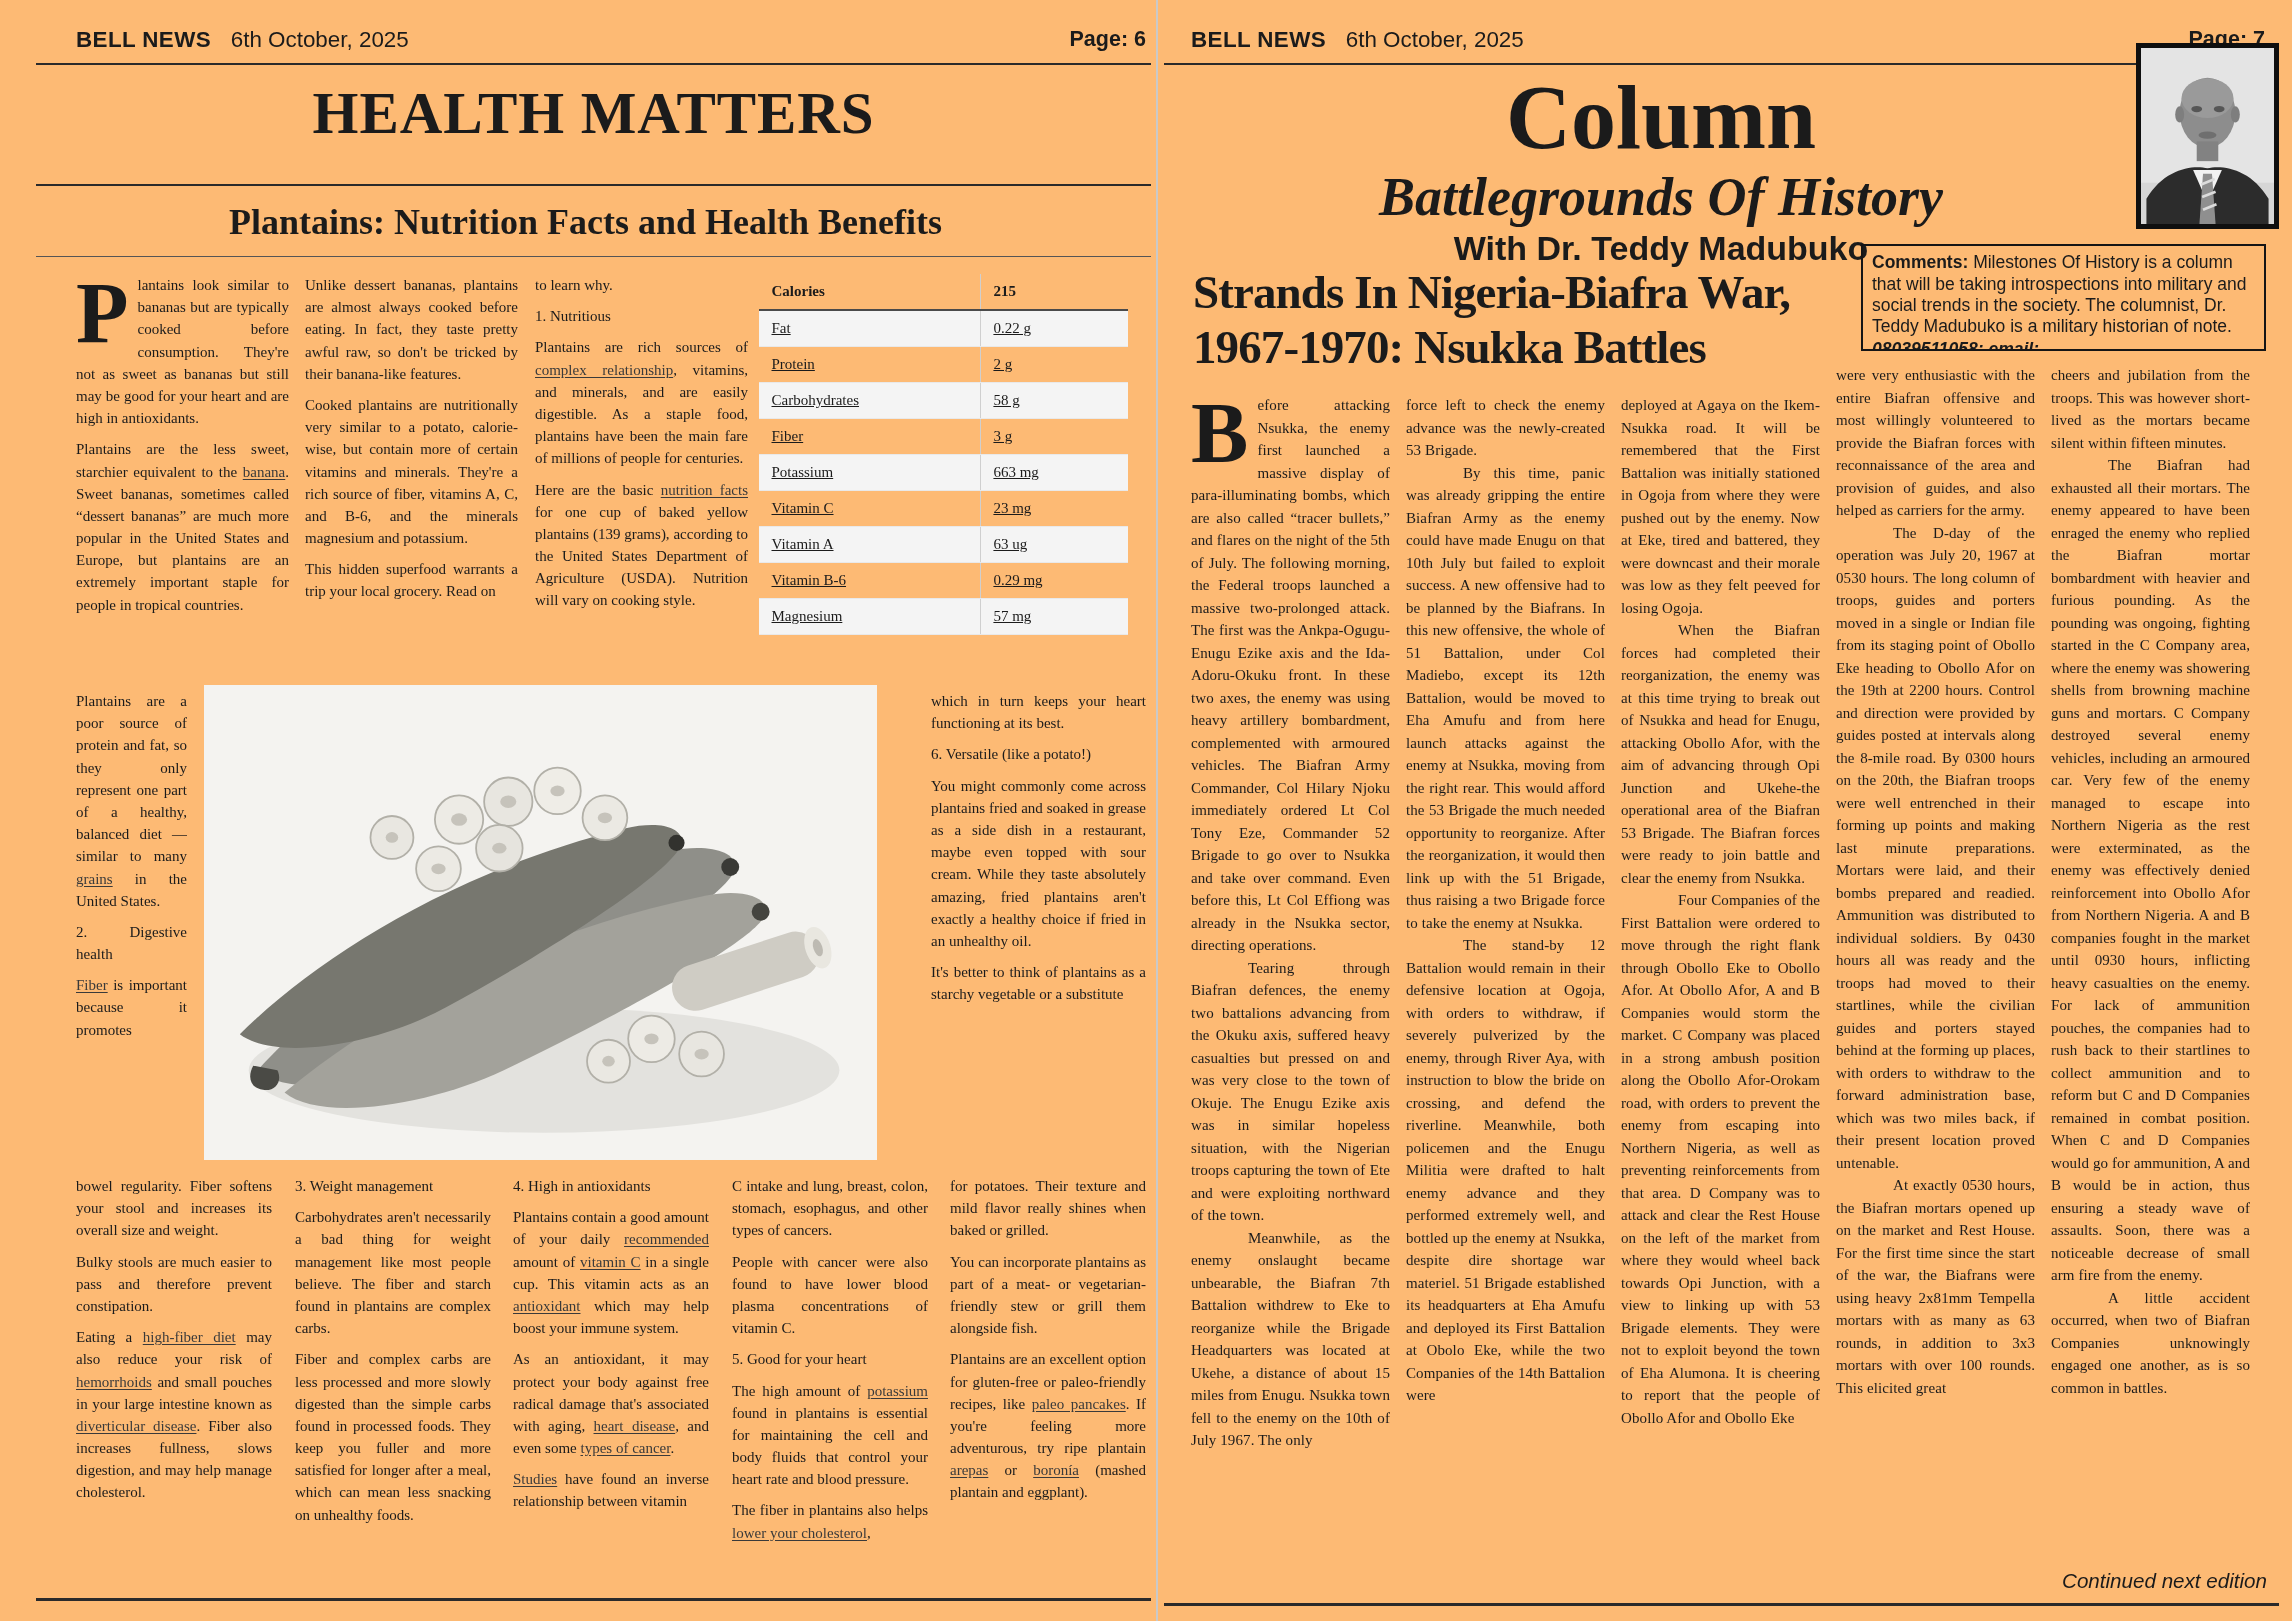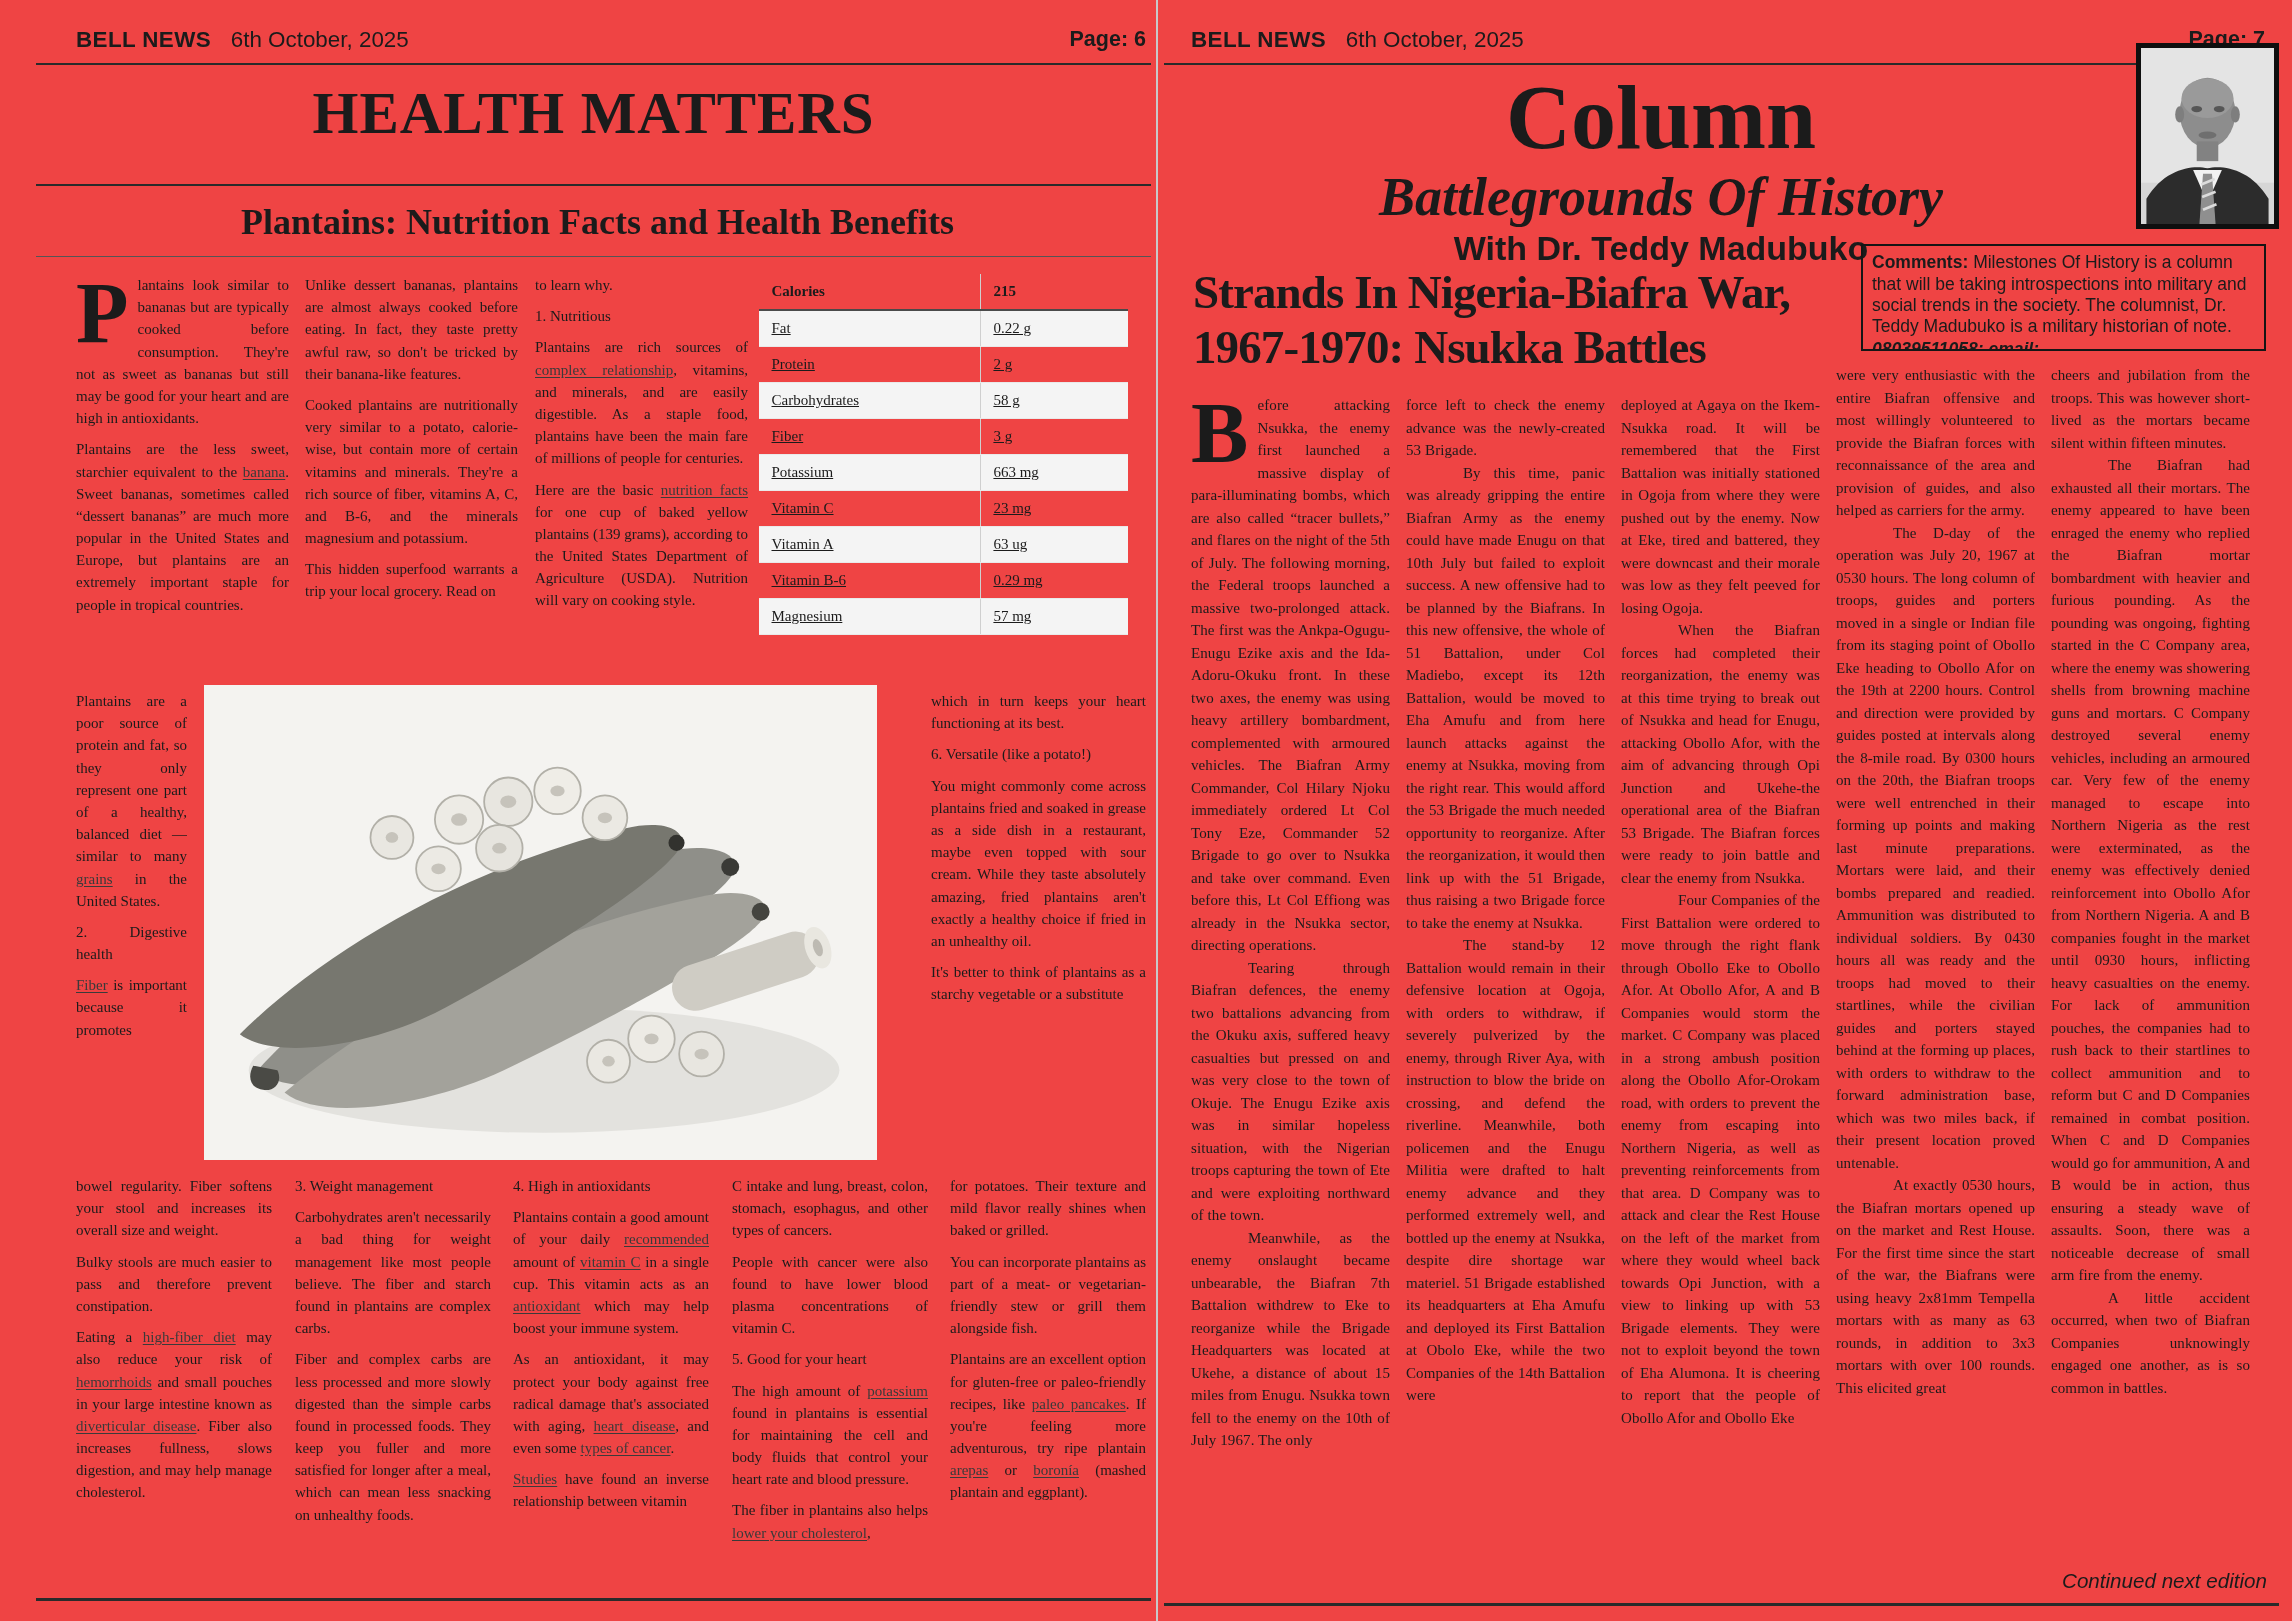--- a/index.html
+++ b/index.html
@@ -1,26 +1,26 @@
 <!DOCTYPE html>
 <html style="font-size:14.3px"><head>
 <meta charset="utf-8">
 <style>
   html,body{margin:0;padding:0;background:#e9e9e9;}
-  #canvas{position:relative;width:2293px;height:1621px;background:#ef4444;font-family:"Liberation Serif",serif;color:#1b1b1b;overflow:hidden;}
+  #canvas{position:relative;width:2293px;height:1621px;background:#fdba74;font-family:"Liberation Serif",serif;color:#1b1b1b;overflow:hidden;}
   .abs{position:absolute;}
   .rule{position:absolute;background:#2a2a2a;}
   
   .pg-head{position:absolute;top:27px;height:30px;font-family:"Liberation Sans",sans-serif;font-size:22.4px;display:flex;align-items:baseline;}
   .brand{font-weight:bold;letter-spacing:0.4px;}
   .hdate{margin-left:19.7px;}
   .hpage{position:absolute;top:27px;font-family:"Liberation Sans",sans-serif;font-size:21.5px;font-weight:bold;}
   
   .lp-title{position:absolute;left:36px;width:1115px;text-align:center;font-weight:bold;font-size:59px;letter-spacing:0.9px;}
-  .lp-headline{position:absolute;left:40px;width:1115px;text-align:center;font-weight:bold;font-size:36px;}
+  .lp-headline{position:absolute;left:28px;width:1115px;text-align:center;font-weight:bold;font-size:36px;}
   
   .col{position:absolute;overflow:hidden;text-align:justify;}
   .lp .col, .lpcol{font-size:15px;line-height:1.48;}
   .lpcol p{margin:0 0 9px 0;}
   .rpcol{font-size:15px;line-height:1.5;letter-spacing:0.1px;}
   .rpcol p{margin:0;}
   .rpcol p.ind{text-indent:57px;}
   .ul{text-decoration:underline;text-underline-offset:1.8px;color:#3a3a3a;}
   .dc{float:left;font-weight:bold;font-size:86px;line-height:.76;padding:7.2px 9px 0 0;}
   

